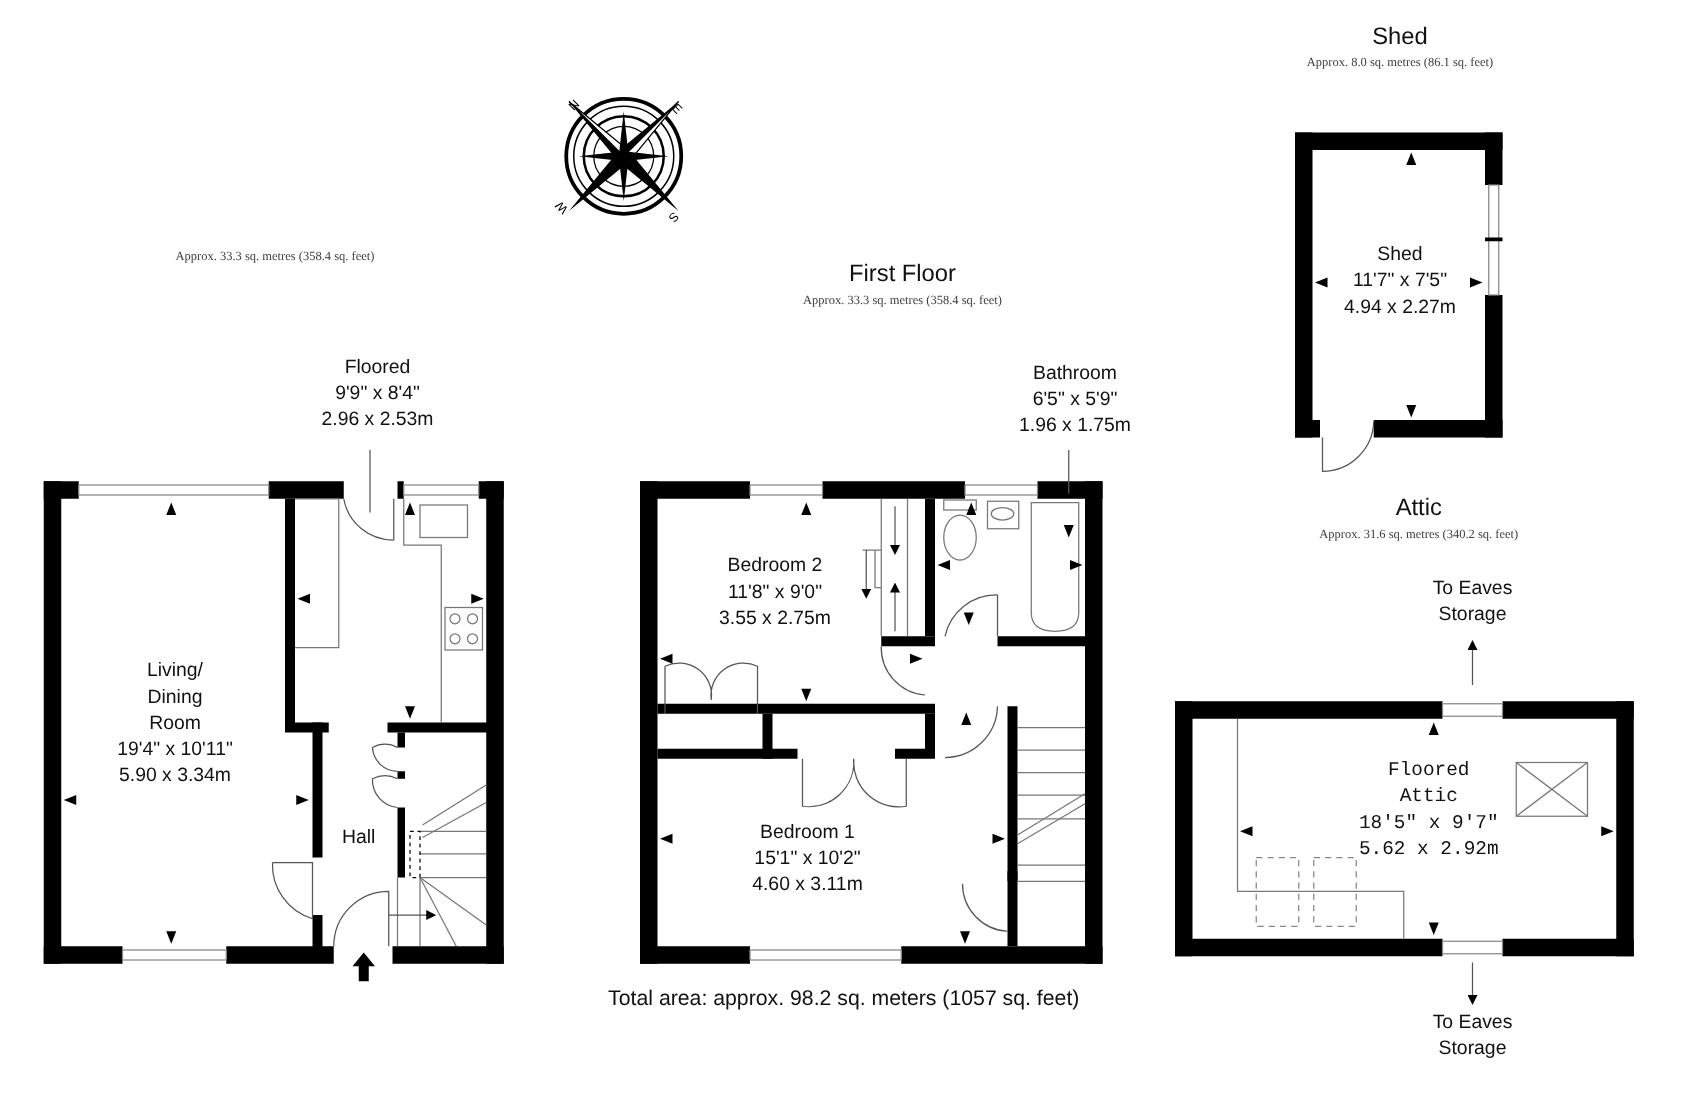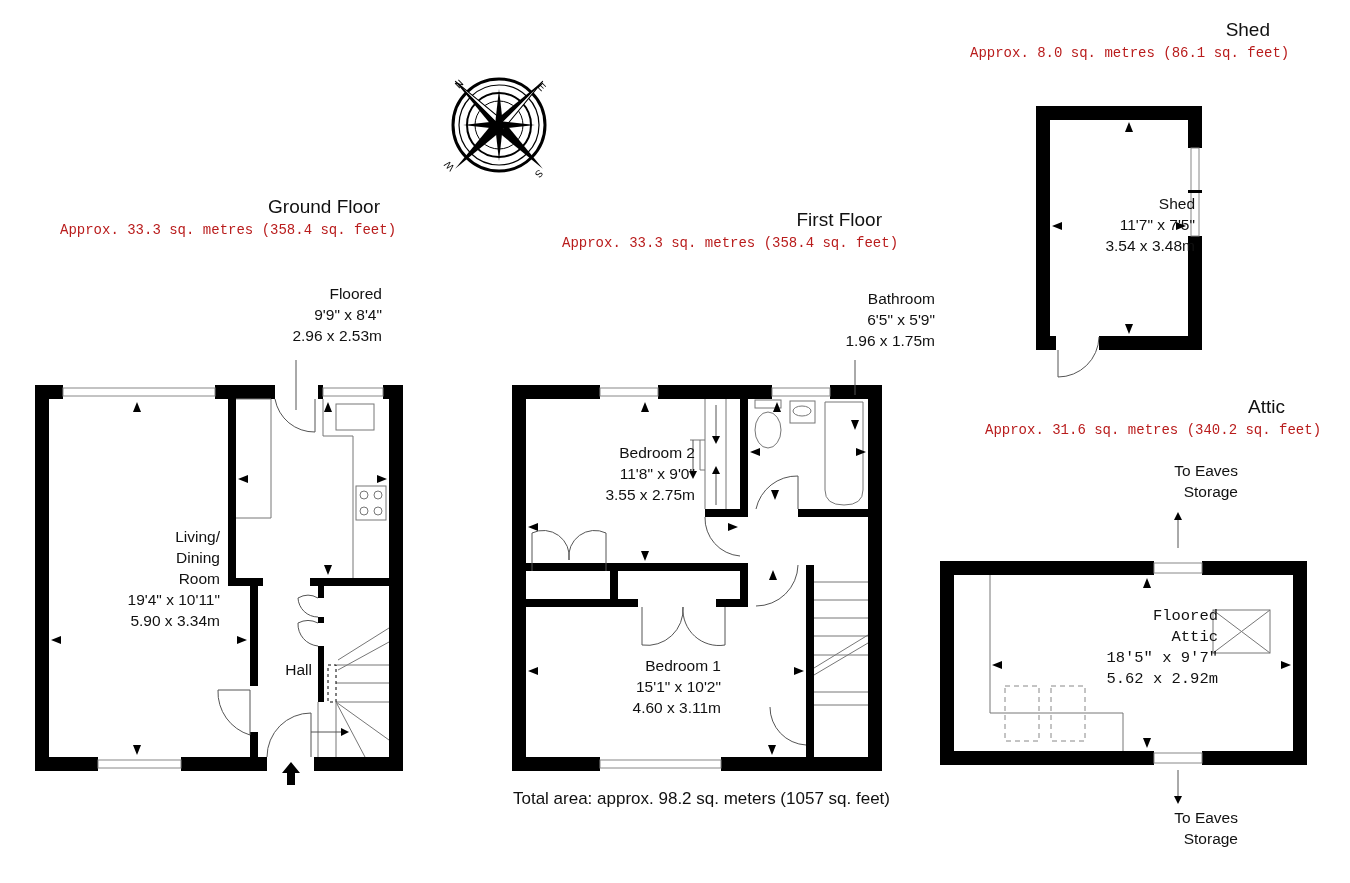--- a/index.html
+++ b/index.html
@@ -3,23 +3,23 @@
 <meta charset="utf-8">
 <style>
   html, body { margin: 0; padding: 0; background: #ffffff; }
   body { width: 1350px; height: 883px; position: relative; overflow: hidden; font-family: "Liberation Sans", sans-serif; color: #111; }
   svg.plan { position: absolute; left: 0; top: 0; width: 1350px; height: 883px; }
   .wall { fill: #000; }
   .line { stroke: #555; stroke-width: 1; fill: none; }
   .thin { stroke: #777; stroke-width: 1; fill: none; }
   .win { fill: #fff; stroke: #888; stroke-width: 1; }
   .dash { stroke: #888; stroke-width: 1; fill: none; stroke-dasharray: 5 4; }
-  .lbl { position: absolute; text-align: right; white-space: nowrap; }
+  .lbl { position: absolute; text-align: center; white-space: nowrap; }
   .floor-title { font-family: "Liberation Sans", sans-serif; font-size: 19px; color: #111; }
-  .floor-area { font-family: Liberation Mono, monospace; font-size: 14px; color: #b91c1c; }
+  .floor-area { font-family: Liberation Serif, serif; font-size: 10px; color: #404040; }
   .room { font-family: "Liberation Sans", sans-serif; font-size: 15.5px; line-height: 21px; color: #111; }
   .room div { white-space: nowrap; }
   .total { font-family: "Liberation Sans", sans-serif; font-size: 17px; }
 </style>
 </head>
 <body>
 
 <svg class="plan" viewBox="0 0 1350 883" xmlns="http://www.w3.org/2000/svg">
   <defs>
     <marker id="ah" markerWidth="8" markerHeight="8" refX="4" refY="4" orient="auto">
@@ -231,21 +231,20 @@
     <g fill="#000">
       <polygon points="1147,578 1151,588 1143,588"></polygon>
       <polygon points="1147,748 1151,738 1143,738"></polygon>
       <polygon points="992,665 1002,661 1002,669"></polygon>
       <polygon points="1291,665 1281,661 1281,669"></polygon>
     </g>
   </g>
 </svg>
 
 <div class="lbl" style="left:60px; top:196px; width:320px;">
-  <div class="floor-title">Ground Floor</div>
   <div class="floor-area" style="margin-top:4px;">Approx. 33.3 sq. metres (358.4 sq. feet)</div>
 </div>
 <div class="lbl room" style="left:222px; top:283px; width:160px;">
   <div>Floored</div>
   <div>9'9" x 8'4"</div>
   <div>2.96 x 2.53m</div>
 </div>
 <div class="lbl room" style="left:60px; top:526px; width:160px;">
   <div>Living/</div>
   <div>Dining</div>
@@ -277,21 +276,21 @@
   <div>4.60 x 3.11m</div>
 </div>
 
 <div class="lbl" style="left:970px; top:19px; width:300px;">
   <div class="floor-title">Shed</div>
   <div class="floor-area" style="margin-top:4px;">Approx. 8.0 sq. metres (86.1 sq. feet)</div>
 </div>
 <div class="lbl room" style="left:1045px; top:193px; width:150px;">
   <div>Shed</div>
   <div>11'7" x 7'5"</div>
-  <div>3.54 x 3.48m</div>
+  <div>4.94 x 2.27m</div>
 </div>
 
 <div class="lbl" style="left:985px; top:396px; width:300px;">
   <div class="floor-title">Attic</div>
   <div class="floor-area" style="margin-top:4px;">Approx. 31.6 sq. metres (340.2 sq. feet)</div>
 </div>
 <div class="lbl room" style="left:1118px; top:460px; width:120px;">
   <div>To Eaves</div>
   <div>Storage</div>
 </div>

